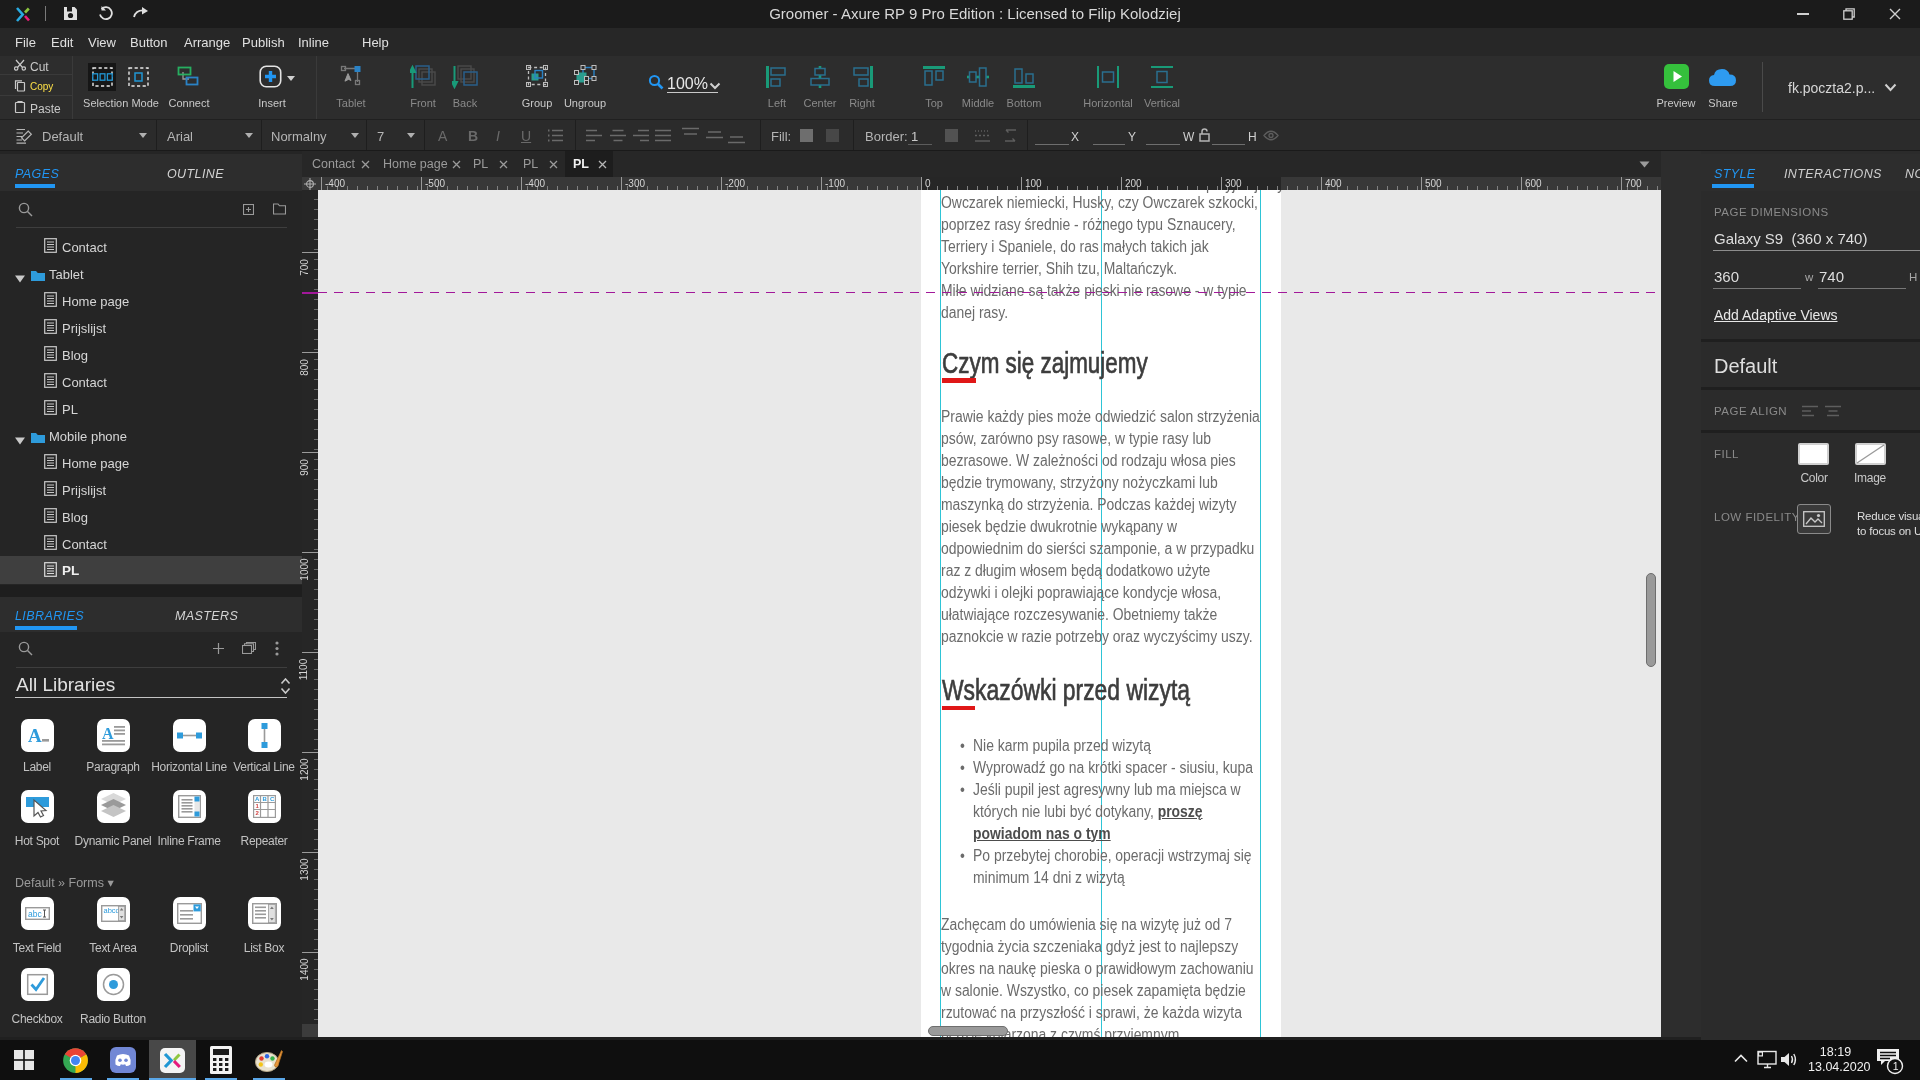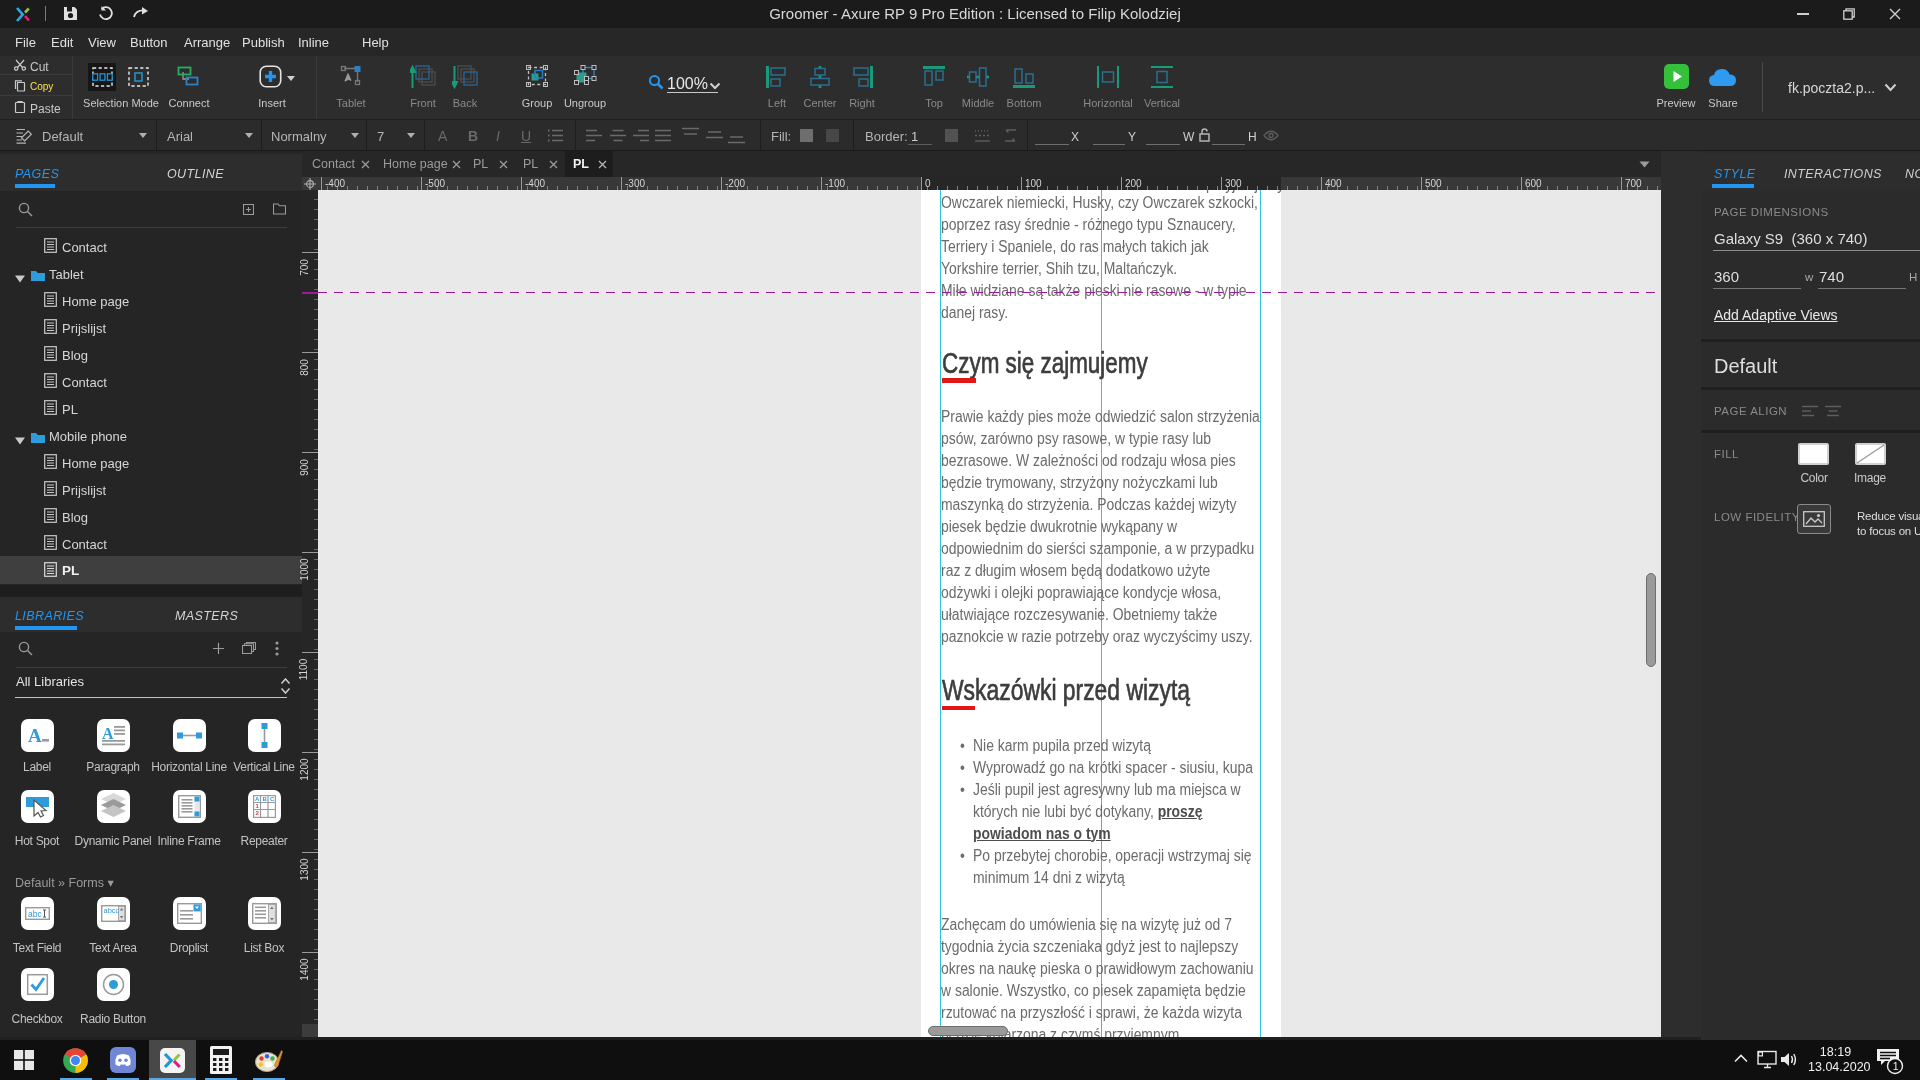--- a/index.html
+++ b/index.html
@@ -521,21 +521,21 @@
     </svg>
   <svg class="abs" style="left:275px;top:490px" width="4" height="15" viewBox="0 0 4 15">
       <g fill="#9a9a9a">
         <circle cx="2" cy="2" r="1.6"></circle>
         <circle cx="2" cy="7.5" r="1.6"></circle>
         <circle cx="2" cy="13" r="1.6"></circle>
       </g>
     </svg>
   <div class="pdiv" style="top:516px"></div>
 
-  <div class="abs" style="left:16px;top:523px;font-size:13px;color:#e2e2e2">All Libraries</div>
+  <div class="abs" style="left:16px;top:523px;font-size:19px;color:#e2e2e2">All Libraries</div>
   <svg class="abs" style="left:280px;top:527px" width="11" height="16" viewBox="0 0 11 16">
       <path d="M1.5 5.5 L5.5 1 L9.5 5.5 M1.5 10.5 L5.5 15 L9.5 10.5" fill="none" stroke="#c9c9c9" stroke-width="1.6"></path>
     </svg>
   <div class="abs" style="left:15px;top:546px;width:272px;height:1px;background:#c4c4c4"></div>
 
   <div class="wtile" style="left:20.5px;top:568px"></div>
   <svg class="abs" style="left:20.5px;top:568px" width="33" height="33" viewBox="0 0 33 33">
       <text x="7" y="23" font-family="Liberation Serif" font-size="19" font-weight="bold" fill="#2e9bdb">A</text>
       <rect x="21" y="20" width="7" height="2.6" fill="#9a9a9a"></rect>
     </svg>

